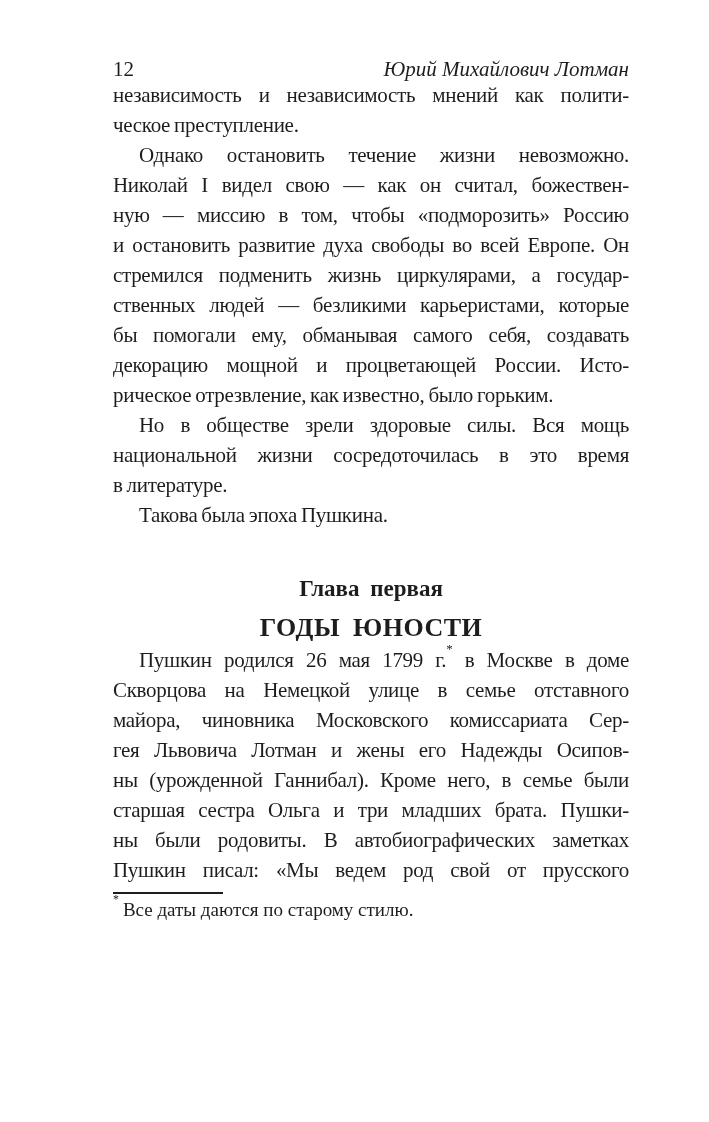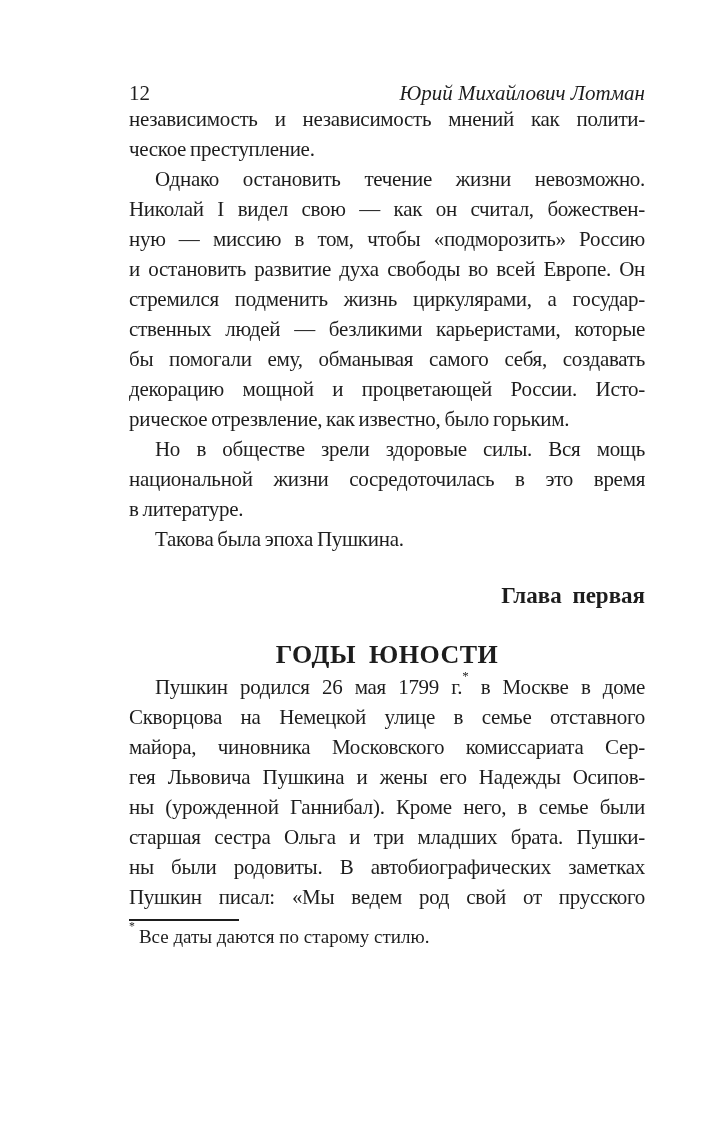--- a/index.html
+++ b/index.html
@@ -8,24 +8,24 @@
     position: relative;
     width: 709px;
     height: 1122px;
     background: #ffffff;
     color: #1d1d1d;
     font-family: "Liberation Serif", "DejaVu Serif", serif;
     overflow: hidden;
   }
   .content {
     position: absolute;
-    left: 129px;
+    left: 113px;
     top: 0;
     width: 516px;
-    padding-top: 82px;
+    padding-top: 58px;
   }
   .header-row {
     display: flex;
     justify-content: space-between;
     align-items: baseline;
     font-size: 21px;
     line-height: 22px;
   }
   .author { font-style: italic; }
   .body1 { }
@@ -41,29 +41,29 @@
     overflow: hidden;
     text-align: justify;
     text-align-last: justify;
   }
   .line.last {
     text-align: left;
     text-align-last: left;
   }
   .indent { padding-left: 26px; }
   .kicker {
-    margin-top: 27px;
+    margin-top: 44px;
     font-size: 23px;
     line-height: 30px;
     font-weight: bold;
-    text-align: right;
+    text-align: center;
     word-spacing: 5px;
   }
   .chapter-title {
-    margin-top: 27px;
+    margin-top: 7px;
     font-size: 26px;
     line-height: 34px;
     font-weight: bold;
     text-align: center;
     word-spacing: 6px;
     letter-spacing: 0.5px;
   }
   .footnote { margin-top: 7px; }
   .footnote-rule {
     width: 110px;
@@ -121,21 +121,21 @@
     </div>
 
     <div class="kicker">Глава первая</div>
     <div class="chapter-title">ГОДЫ ЮНОСТИ</div>
 
     <div class="body2">
       <div class="para">
         <div class="line indent"><span>Пушкин родился 26 мая 1799 г.</span><sup class="sup">*</sup><span> в Москве в доме</span></div>
         <div class="line">Скворцова на Немецкой улице в семье отставного</div>
         <div class="line">майора, чиновника Московского комиссариата Сер-</div>
-        <div class="line">гея Львовича Пушкина и жены его Надежды Осипов-</div>
+        <div class="line">гея Львовича Лотман и жены его Надежды Осипов-</div>
         <div class="line">ны (урожденной Ганнибал). Кроме него, в семье были</div>
         <div class="line">старшая сестра Ольга и три младших брата. Пушки-</div>
         <div class="line">ны были родовиты. В автобиографических заметках</div>
         <div class="line">Пушкин писал: «Мы ведем род свой от прусского</div>
       </div>
     </div>
 
     <div class="footnote">
       <div class="footnote-rule"></div>
       <div class="footnote-text"><sup class="sup">*</sup><span>Все даты даются по старому стилю.</span></div>

